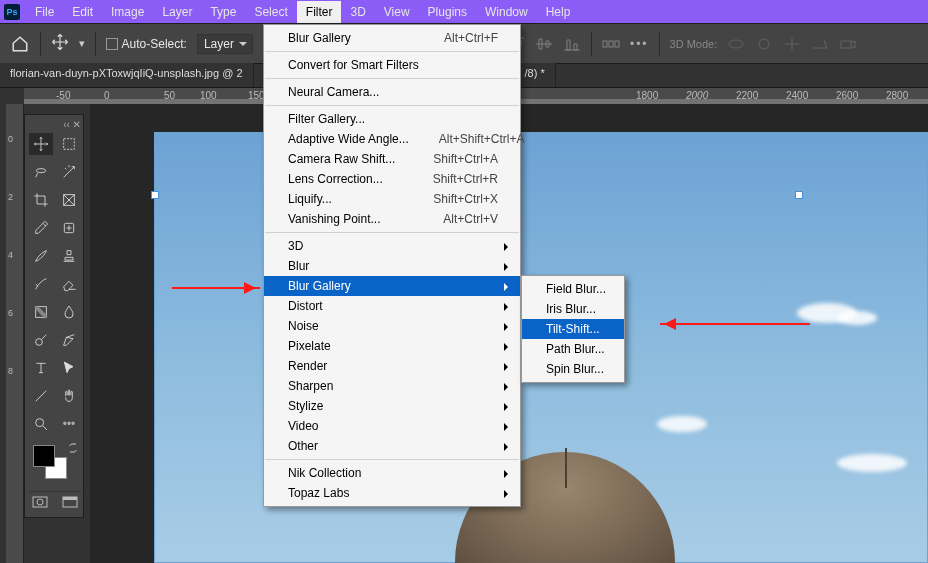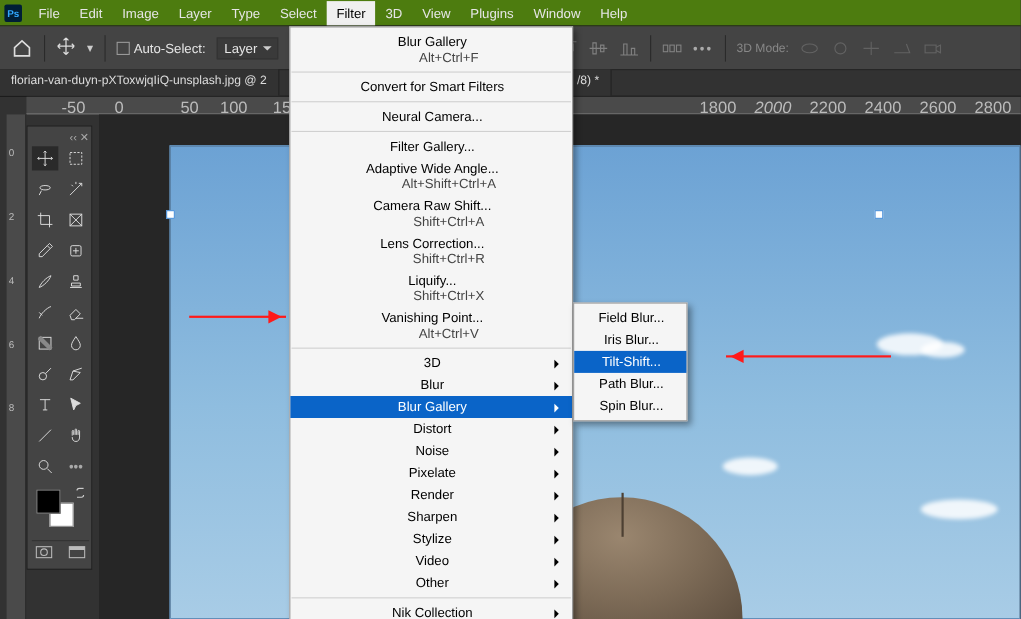--- a/index.html
+++ b/index.html
@@ -1,39 +1,39 @@
 <!DOCTYPE html>
 <html><head>
 <meta charset="utf-8">
 <style>
   * { box-sizing: border-box; margin: 0; padding: 0; font-family: "Segoe UI", Tahoma, sans-serif; }
   body { background:#323232; color:#e6e6e6; width:928px; height:563px; overflow:hidden; position:relative; font-size:12px; user-select:none; }
 
   
-  .menubar { display:flex; align-items:center; height:24px; background:#4d7c0f; border-bottom:1px solid #1e1e1e; padding-left:4px; }
+  .menubar { display:flex; align-items:center; height:24px; background:#8b5cf6; border-bottom:1px solid #1e1e1e; padding-left:4px; }
   .ps-logo { width:16px; height:16px; background:#001e36; color:#31a8ff; font-size:9px; font-weight:bold; display:flex; align-items:center; justify-content:center; border-radius:2px; margin-right:6px; }
   .menu-item { padding:4px 9px; color:#e6e6e6; cursor:default; }
   .menu-item.open { background:#f0f0f0; color:#000; }
 
   
   .optbar { height:40px; background:#444; display:flex; align-items:center; padding:0 10px; border-bottom:1px solid #1a1a1a; gap:10px; }
   .home-icon { width:20px; height:20px; display:flex; align-items:center; justify-content:center; }
   .divider { width:1px; height:24px; background:#2a2a2a; }
   .check { width:12px; height:12px; border:1px solid #999; display:inline-block; vertical-align:middle; margin-right:4px; }
   .layer-dd { border:1px solid #333; background:#3a3a3a; padding:2px 18px 2px 6px; position:relative; }
   .layer-dd::after { content:""; position:absolute; right:5px; top:7px; border:4px solid transparent; border-top-color:#ccc; }
   .align-icons { display:flex; gap:10px; margin-left:30px; align-items:center;}
   .ai { width:18px; height:14px; display:inline-block; opacity:.6; }
 
   
   .tabbar { height:24px; background:#323232; display:flex; align-items:flex-end; border-bottom:1px solid #181818; }
   .doc-tab { height:24px; background:#323232; padding:4px 10px; font-size:11px; color:#ddd; border-right:1px solid #222; }
 
   
-  .ruler-h { position:absolute; left:24px; right:0; top:88px; height:16px; background:#4a4a4a; border-bottom:1px solid #737373; overflow:hidden; font-size:15px; color:#bbb;padding-left:41px; }
+  .ruler-h { position:absolute; left:24px; right:0; top:88px; height:16px; background:#4a4a4a; border-bottom:5px solid #737373; overflow:hidden; font-size:10px; color:#bbb;padding-left:41px; }
   .rlabel { position:absolute; top:2px; }
   .ruler-v { position:absolute; left:6px; top:104px; bottom:0; width:18px; background:#4a4a4a; border-right:1px solid #222; font-size:9px; color:#bbb; }
   .rvv { position:absolute; left:2px; }
 
   
   .tools { position:absolute; left:24px; top:114px; width:60px; background:#444; border:1px solid #1e1e1e; padding:6px 4px; display:grid; grid-template-columns:1fr 1fr; gap:6px 4px; }
   .tools-head { grid-column:1/3; height:10px; display:flex; justify-content:flex-end; gap:2px; color:#aaa; font-size:10px; margin-top:-2px; margin-bottom:-2px;}
   .tool { width:24px; height:22px; display:flex; align-items:center; justify-content:center; color:#ddd; }
   .tool svg { width:16px; height:16px; stroke:#ddd; fill:none; stroke-width:1.3; }
   .tool.selected { background:#2a2a2a; }
@@ -51,21 +51,21 @@
   .hair { position:absolute; left:300px; bottom:-10px; width:220px; height:120px; border-radius:110px 110px 0 0; background:radial-gradient(ellipse at 50% 30%, #9a866f 0%, #7c6a56 50%, #5b4c3d 100%);}
   .hair::before{content:"";position:absolute;left:110px;top:-4px;width:2px;height:40px;background:#4d4033;}
 
   
   .arrow { position:absolute; height:2px; background:#ff1a1a; }
   .arrow::after { content:""; position:absolute; right:-2px; top:-5px; border:6px solid transparent; border-left:12px solid #ff1a1a; }
   .arrow.left::after { left:-2px; right:auto; border-left:6px solid transparent; border-right:12px solid #ff1a1a; }
 
   
   .menu { position:absolute; background:#f5f5f5; color:#000; border:1px solid #9a9a9a; box-shadow:3px 3px 6px rgba(0,0,0,.4); font-size:12px; padding:3px 0; }
-  .mrow { display:flex; align-items:center; justify-content:space-between; padding:3px 22px 3px 24px; white-space:nowrap; cursor:default; position:relative; min-height:20px;flex-direction:column;}
+  .mrow { display:flex; align-items:center; justify-content:space-between; padding:3px 22px 3px 24px; white-space:nowrap; cursor:default; position:relative; min-height:20px;}
   .mrow .lab { flex:1; }
   .mrow .sc { color:#444; margin-left:30px; }
   .mrow.hi { background:#0a64c8; color:#fff; }
   .mrow.sub::after { content:""; position:absolute; right:8px; top:7px; border:4px solid transparent; border-left-color:#000; }
   .mrow.hi.sub::after { border-left-color:#fff; }
   .msep { height:1px; background:#d0d0d0; margin:3px 1px; }
 
   .filter-menu { left:263px; top:24px; width:258px; }
   .sub-menu { left:521px; top:275px; width:104px; }
 

